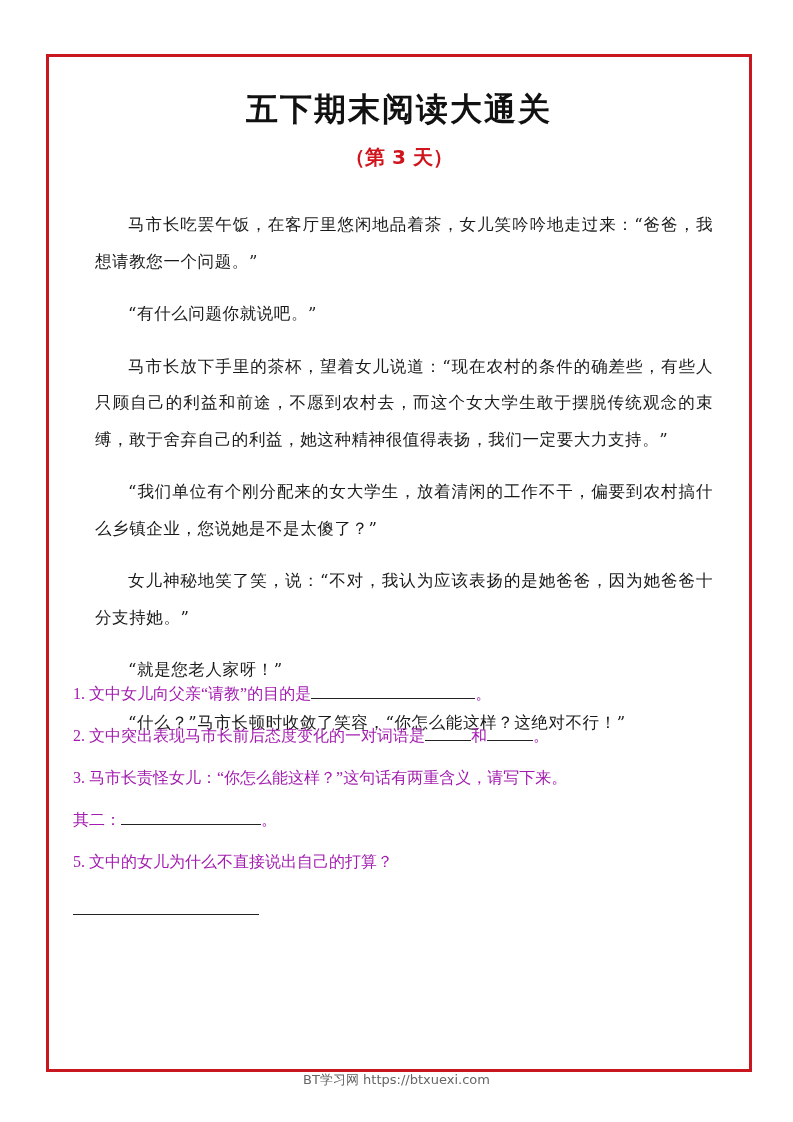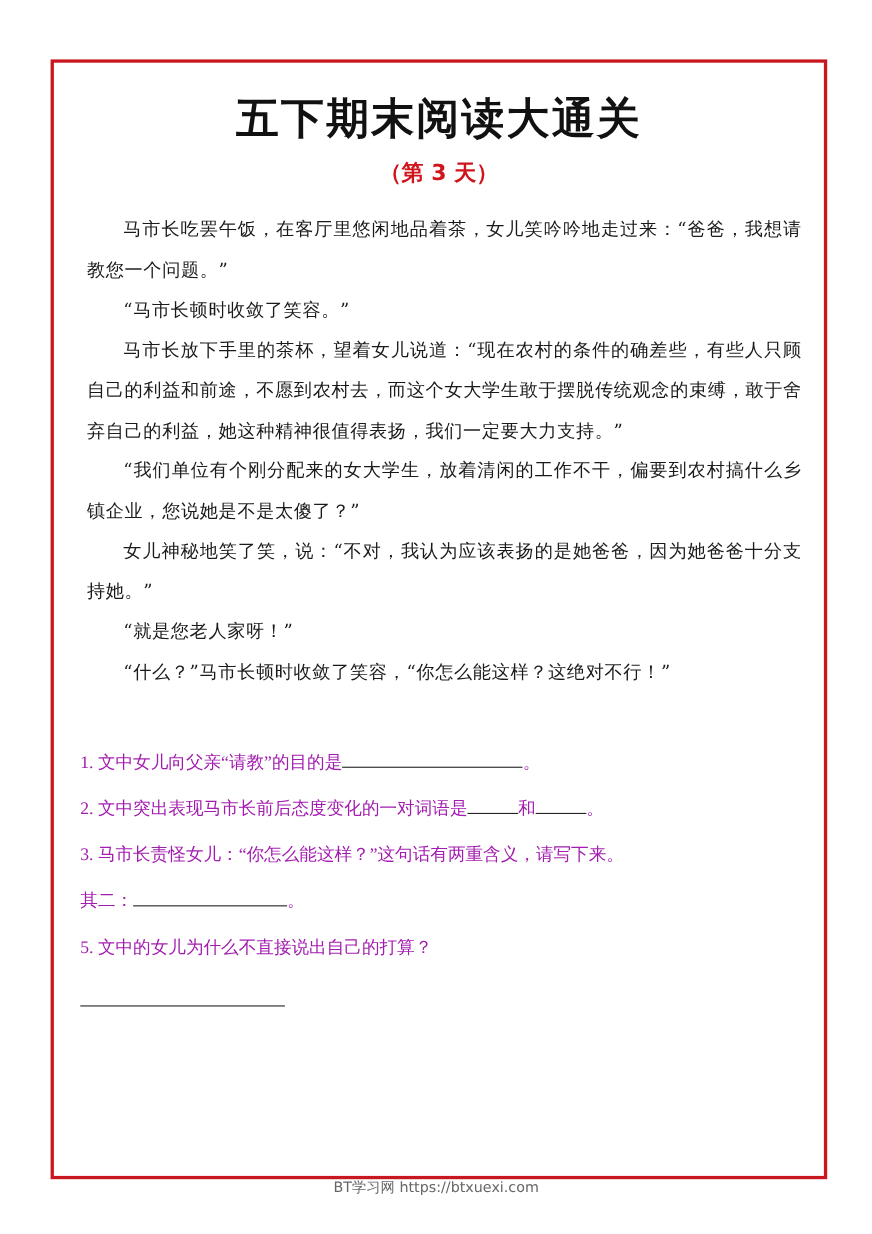--- a/index.html
+++ b/index.html
@@ -25,21 +25,21 @@
     box-sizing: content-box;
   }
   .title {
     position: absolute;
     left: 0;
     right: 0;
     top: 24px;
     text-align: center;
     font-family: Liberation Serif, serif;
     font-weight: bold;
-    font-size: 39px;
+    font-size: 32px;
     letter-spacing: 2px;
     color: #111111;
     line-height: 56px;
   }
   .subtitle {
     position: absolute;
     left: 0;
     right: 0;
     top: 86px;
     text-align: center;
@@ -52,21 +52,21 @@
   .passage {
     position: absolute;
     left: 30px;
     width: 650px;
     top: 134px;
     font-size: 16.5px;
     line-height: 36.5px;
     letter-spacing: 0.6px;
   }
   .passage p {
-    margin: 0;
+    margin: 16px;
     text-indent: 2em;
     text-align: justify;
   }
   .questions {
     position: absolute;
     left: 24px;
     width: 660px;
     top: 616px;
     font-size: 16px;
     line-height: 42px;
@@ -103,21 +103,21 @@
 </style>
 </head>
 <body>
 
 <div class="frame">
   <div class="title">五下期末阅读大通关</div>
   <div class="subtitle">（第 3 天）</div>
 
   <div class="passage">
     <p>马市长吃罢午饭，在客厅里悠闲地品着茶，女儿笑吟吟地走过来：“爸爸，我想请教您一个问题。”</p>
-    <p>“马市长顿时收敛了笑容。”</p>
+    <p>“有什么问题你就说吧。”</p>
     <p>马市长放下手里的茶杯，望着女儿说道：“现在农村的条件的确差些，有些人只顾自己的利益和前途，不愿到农村去，而这个女大学生敢于摆脱传统观念的束缚，敢于舍弃自己的利益，她这种精神很值得表扬，我们一定要大力支持。”</p>
     <p>“我们单位有个刚分配来的女大学生，放着清闲的工作不干，偏要到农村搞什么乡镇企业，您说她是不是太傻了？”</p>
     <p>女儿神秘地笑了笑，说：“不对，我认为应该表扬的是她爸爸，因为她爸爸十分支持她。”</p>
     <p>“就是您老人家呀！”</p>
     <p>“什么？”马市长顿时收敛了笑容，“你怎么能这样？这绝对不行！”</p>
   </div>
 
   <div class="questions">
     <div class="q">
       <span>1. 文中女儿向父亲“请教”的目的是</span><span class="blank" style="width:164px"></span><span>。</span>

